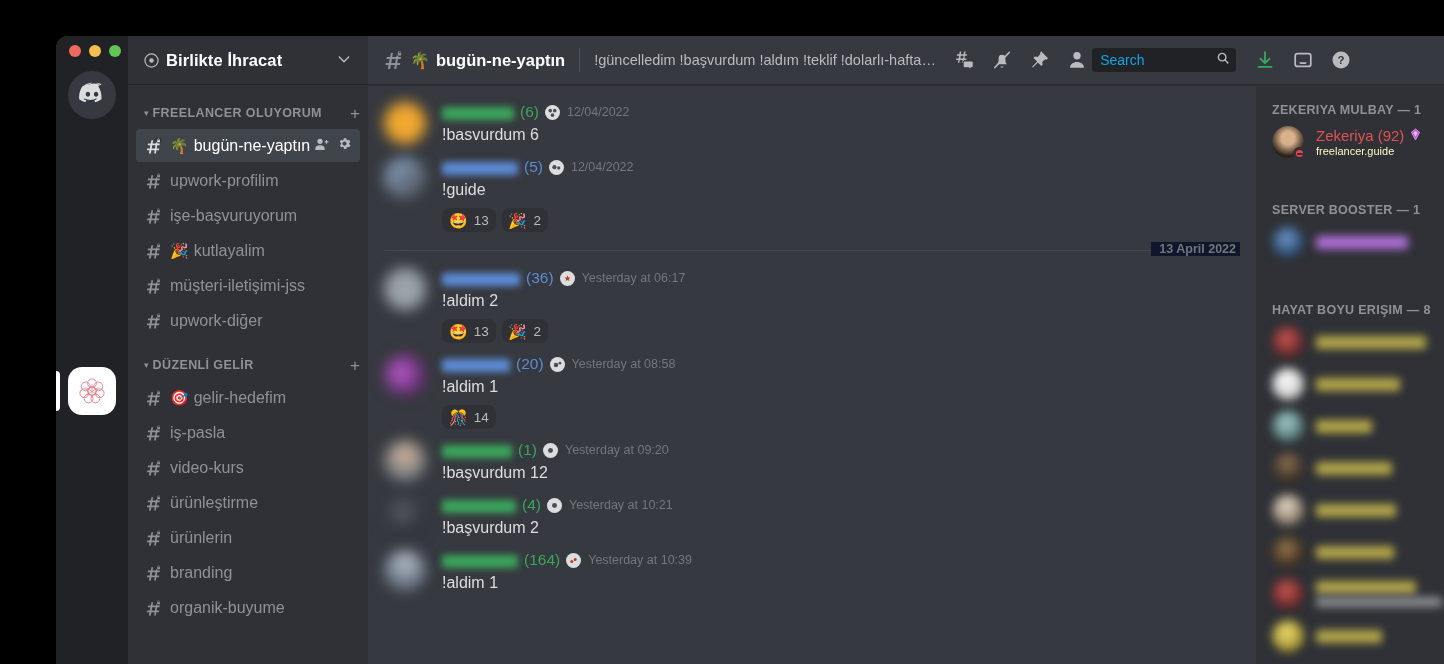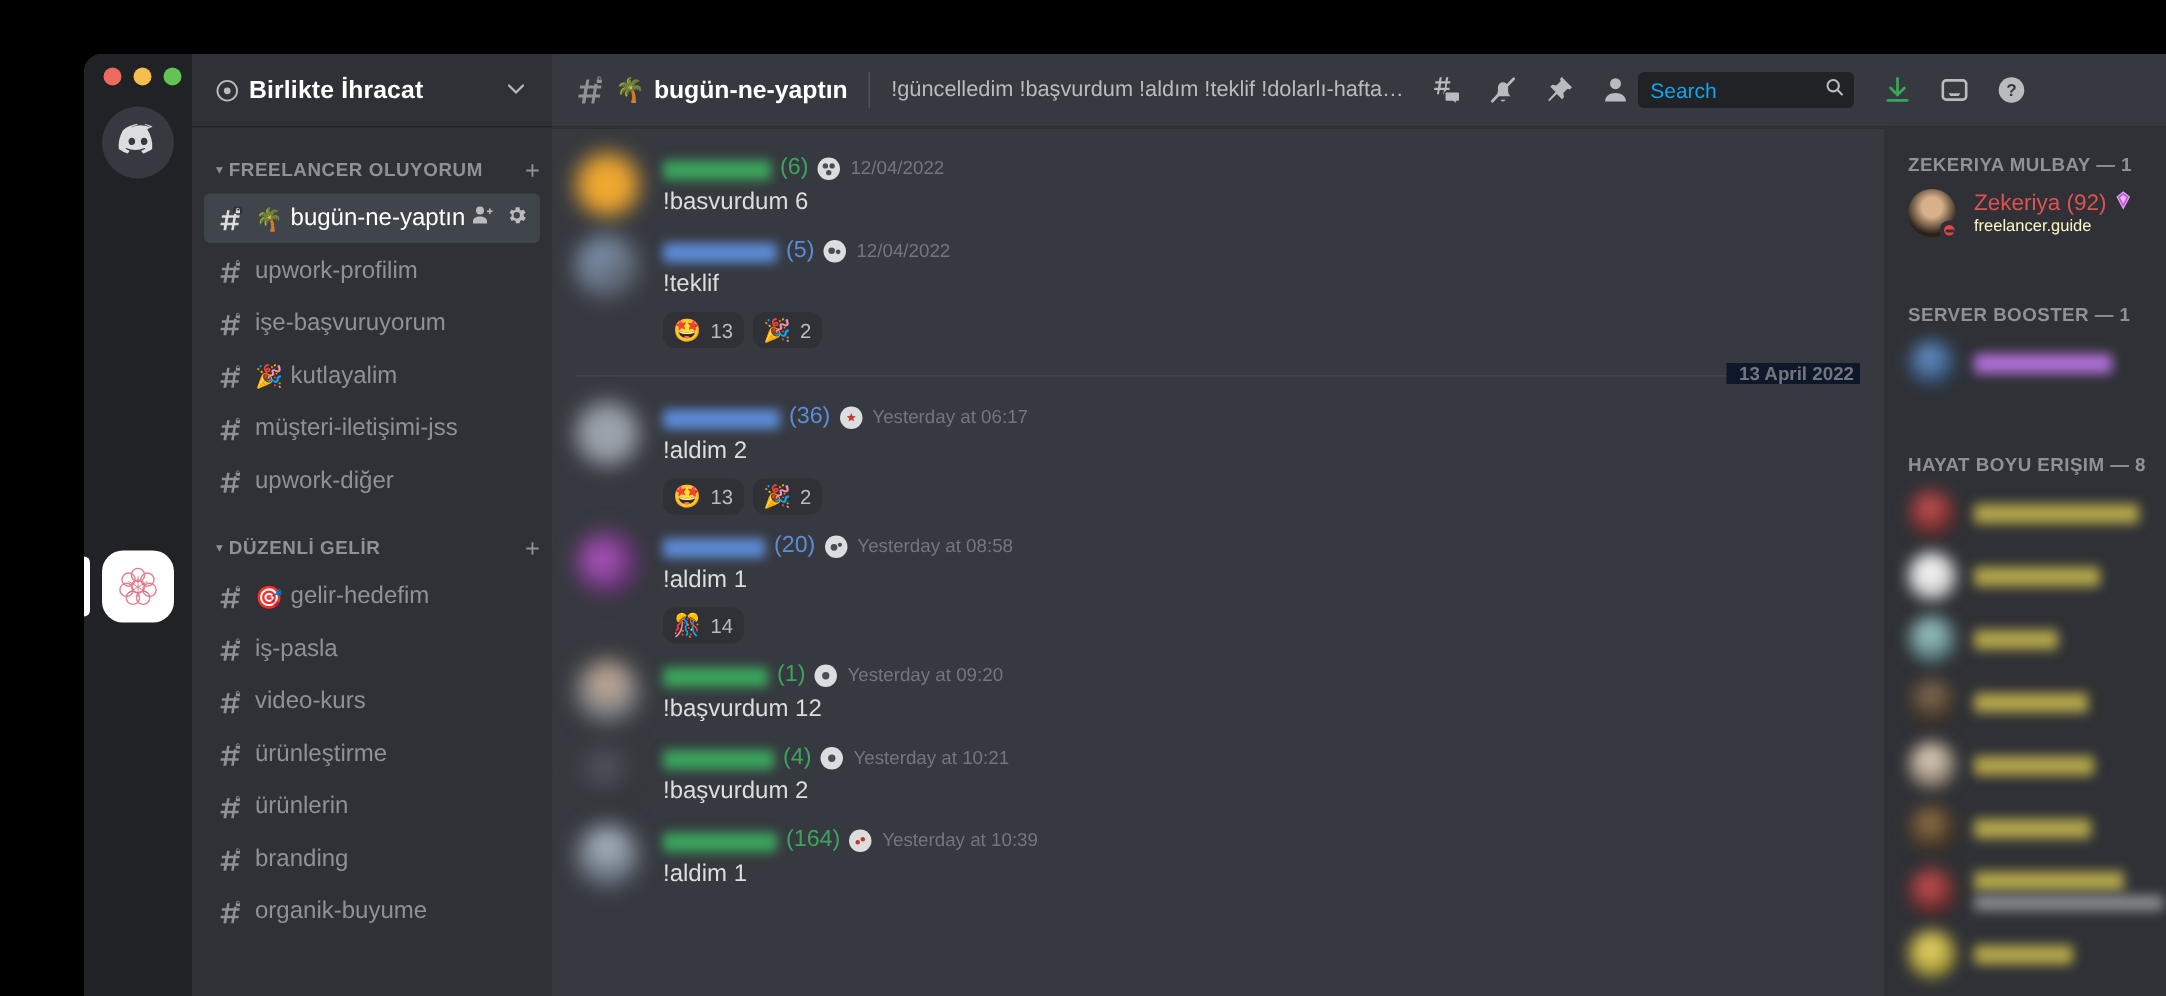--- a/index.html
+++ b/index.html
@@ -597,21 +597,21 @@
               <span class="uname-blur" style="width:76px;background:#5d8bd6"></span>
               <span class="ucount" style="color:#5d8bd6">(5)</span>
               <span class="bot-badge">
                 <svg width="15" height="15" viewBox="0 0 16 16">
                     <circle cx="5.8" cy="7.6" r="2.3" fill="#4a4d53"></circle>
                     <circle cx="10.4" cy="8.4" r="1.7" fill="#4a4d53"></circle>
                   </svg>
               </span>
               <span class="ts">12/04/2022</span>
             </div>
-            <div class="mtext">!teklif</div>
+            <div class="mtext">!guide</div>
             <div class="reactions">
               <div class="rx">
                 <span class="rx-emoji">🤩</span>
                 <span class="rx-count">13</span>
               </div>
               <div class="rx">
                 <span class="rx-emoji">🎉</span>
                 <span class="rx-count">2</span>
               </div>
             </div>

